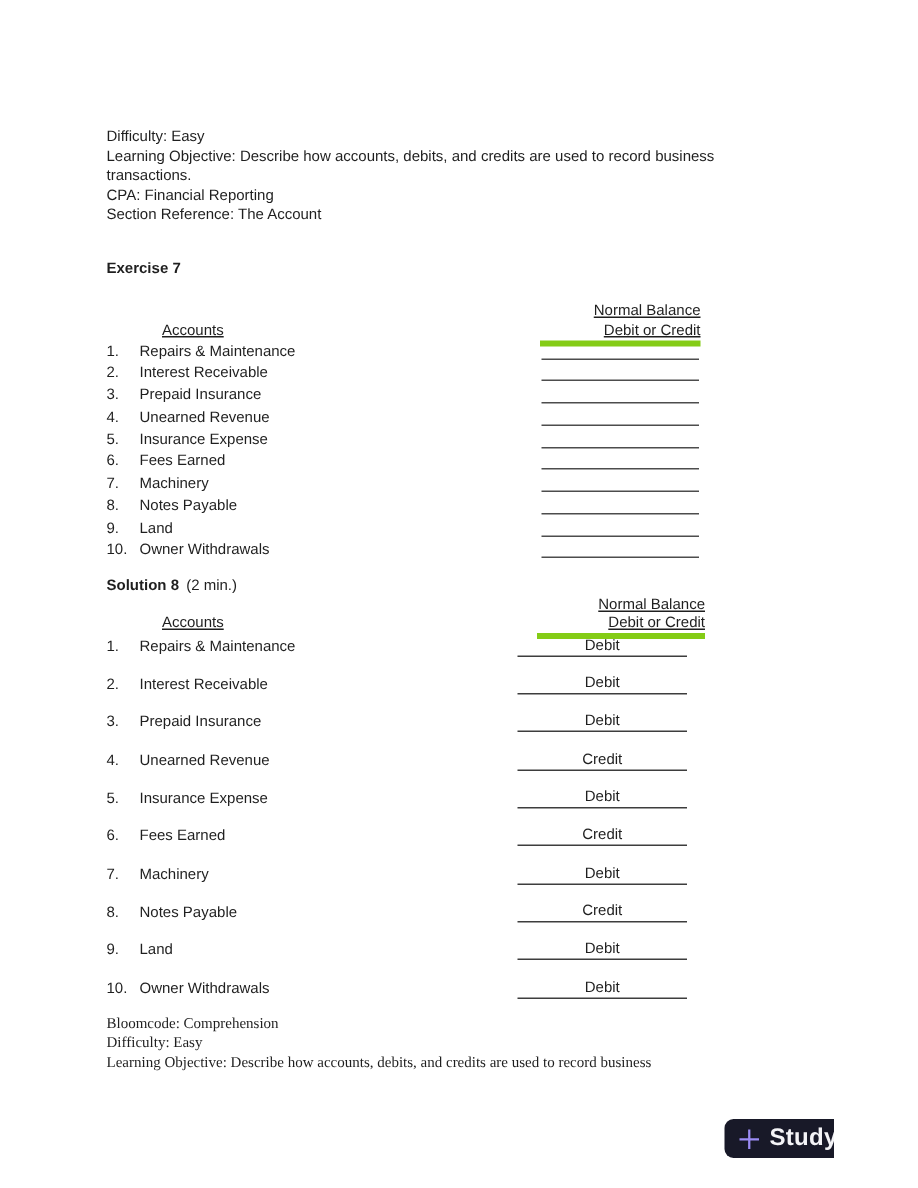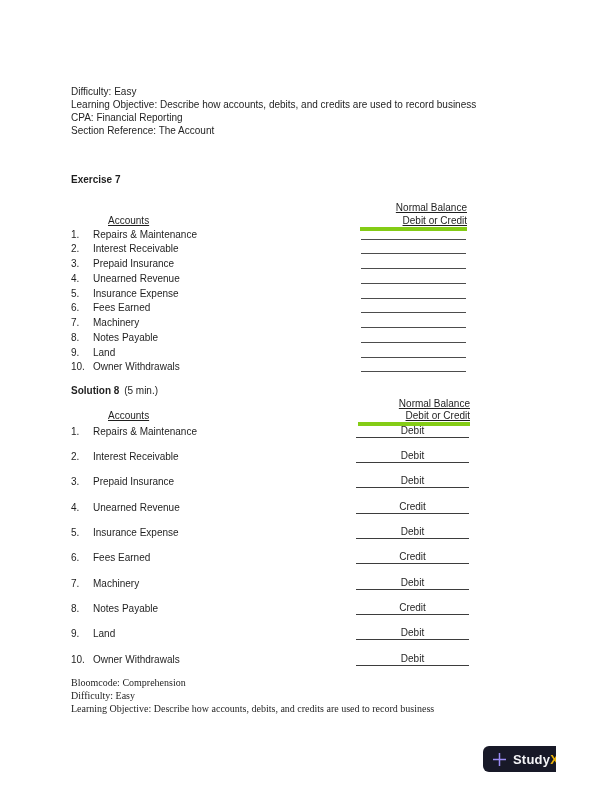--- a/index.html
+++ b/index.html
@@ -26,43 +26,44 @@
   
   .ex-row { position:relative; height:14.75px; }
   .ex-row .num { position:absolute; left:0; top:0; line-height:11px; }
   .ex-row .label { position:absolute; left:22px; top:0; line-height:11px; white-space:nowrap; }
   .ex-row .blank { position:absolute; left:290px; top:0; width:105px; height:10px; border-bottom:1px solid #4d4d4d; }
 
   
   .sol-row { position:relative; height:25.35px; }
   .sol-row .num { position:absolute; left:0; top:1px; line-height:11px; }
   .sol-row .label { position:absolute; left:22px; top:1px; line-height:11px; white-space:nowrap; }
-  .sol-row .answer { position:absolute; left:285px; top:0; width:113px; height:12px; line-height:12px; text-align:center; border-bottom:1px solid #3d3d3d; }
+  .sol-row .answer { position:absolute; left:274px; top:0; width:113px; height:12px; line-height:12px; text-align:center; border-bottom:1px solid #3d3d3d; }
 
   
   .logo-badge {
     position:absolute; left:483px; top:746px;
     width:97px; height:26px;
     background:#181928;
     border-radius:6px;
     display:flex; align-items:center;
     padding-left:9px; box-sizing:border-box;
   }
   .logo-badge .plus { width:15px; height:15px; margin-right:6px; flex:0 0 auto; }
-  .logo-badge .brand { font-size:13px; font-weight:bold; color:#f4f4f7; letter-spacing:0.2px; line-height:1; }
+  .logo-badge .brand { font-size:16px; font-weight:bold; color:#f4f4f7; letter-spacing:0.2px; line-height:1; }
   .logo-badge .brand-accent { font-size:13px; font-weight:bold; color:#eab308; line-height:1; }
 </style>
 </head>
 <body>
 
 <div class="page">
 
   <div class="abs meta-block" style="left:71px; top:86px;">
     <div>Difficulty: Easy</div>
     <div>Learning Objective: Describe how accounts, debits, and credits are used to record business</div>
+    <div>transactions.</div>
     <div>CPA: Financial Reporting</div>
     <div>Section Reference: The Account</div>
   </div>
 
   <div class="abs bold nowrap" style="left:71px; top:174px;">Exercise 7</div>
 
   <div class="abs col-center" style="left:360px; top:202px; width:107px;">Normal Balance</div>
   <div class="abs accounts-head" style="left:108px; top:215px;">Accounts</div>
   <div class="abs col-center underlined-box" style="left:360px; top:215px; width:107px;">Debit or Credit</div>
 
@@ -114,21 +115,21 @@
     </div>
     <div class="ex-row">
       <span class="num">10.</span>
       <span class="label">Owner Withdrawals</span>
       <span class="blank"></span>
     </div>
   </div>
 
   <div class="abs nowrap" style="left:71px; top:385px;">
     <span class="bold">Solution 8</span>
-    <span style="margin-left:2px;">(5 min.)</span>
+    <span style="margin-left:2px;">(2 min.)</span>
   </div>
 
   <div class="abs col-center" style="left:358px; top:398px; width:112px;">Normal Balance</div>
   <div class="abs accounts-head" style="left:108px; top:410px;">Accounts</div>
   <div class="abs col-center underlined-box" style="left:358px; top:410px; width:112px;">Debit or Credit</div>
 
   <div class="abs" style="left:71px; top:424.5px; width:470px;">
     <div class="sol-row">
       <span class="num">1.</span>
       <span class="label">Repairs &amp; Maintenance</span>

